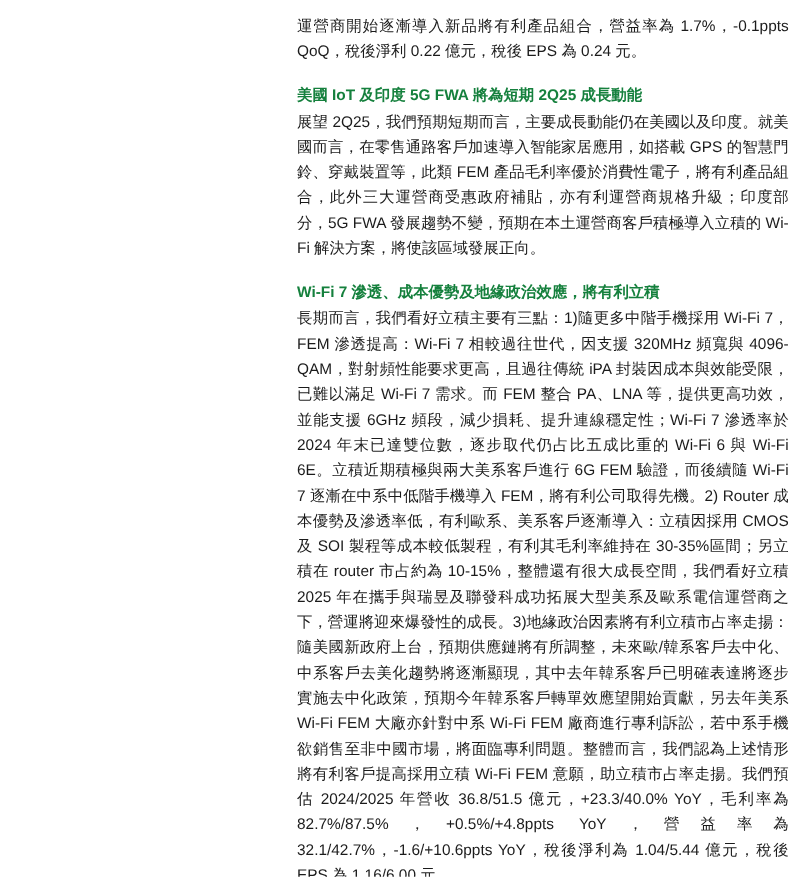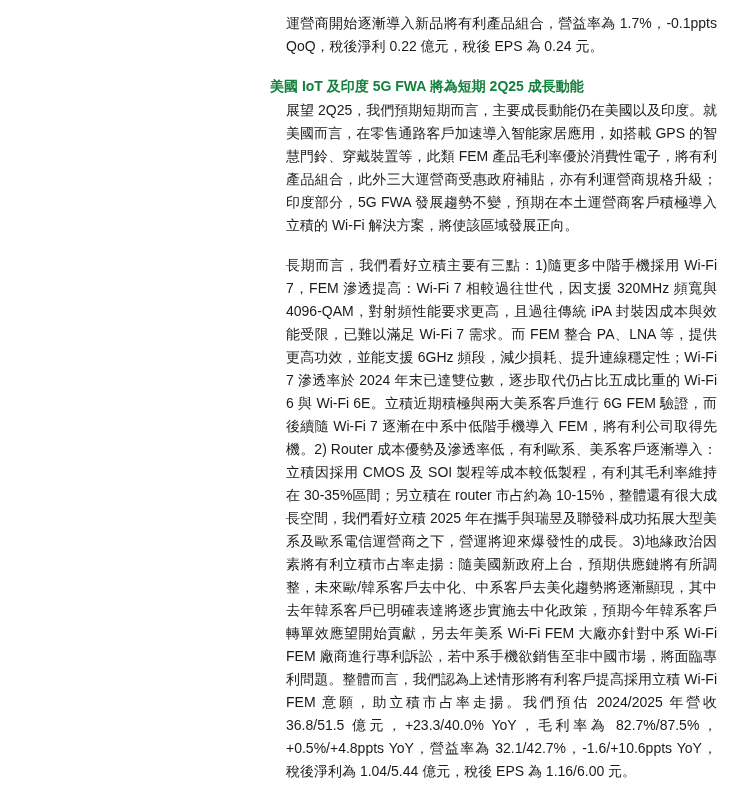--- a/index.html
+++ b/index.html
@@ -18,21 +18,21 @@
     font-family: "Liberation Sans", sans-serif;
     color: #1b1b1b;
   }
   .doc {
     position: absolute;
     left: 270px;
     top: 12px;
     width: 447px;
   }
   .doc p {
-    margin: 0 0 17px 16px;
+    margin: 0 0 17px 0;
     font-size: 14px;
     line-height: 23px;
     text-align: justify;
     text-justify: inter-ideograph;
     color: #1b1b1b;
   }
   .doc p:last-child {
     margin-bottom: 0;
   }
   .doc h2 {
@@ -47,16 +47,17 @@
 <body>
 
 <div class="page">
   <div class="doc">
     <p>運營商開始逐漸導入新品將有利產品組合，營益率為 1.7%，-0.1ppts QoQ，稅後淨利 0.22 億元，稅後 EPS 為 0.24 元。</p>
 
     <h2>美國 IoT 及印度 5G FWA 將為短期 2Q25 成長動能</h2>
 
     <p>展望 2Q25，我們預期短期而言，主要成長動能仍在美國以及印度。就美國而言，在零售通路客戶加速導入智能家居應用，如搭載 GPS 的智慧門鈴、穿戴裝置等，此類 FEM 產品毛利率優於消費性電子，將有利產品組合，此外三大運營商受惠政府補貼，亦有利運營商規格升級；印度部分，5G FWA 發展趨勢不變，預期在本土運營商客戶積極導入立積的 Wi-Fi 解決方案，將使該區域發展正向。</p>
 
+    <h2>Wi-Fi 7 滲透、成本優勢及地緣政治效應，將有利立積</h2>
 
     <p>長期而言，我們看好立積主要有三點：1)隨更多中階手機採用 Wi-Fi 7，FEM 滲透提高：Wi-Fi 7 相較過往世代，因支援 320MHz 頻寬與 4096-QAM，對射頻性能要求更高，且過往傳統 iPA 封裝因成本與效能受限，已難以滿足 Wi-Fi 7 需求。而 FEM 整合 PA、LNA 等，提供更高功效，並能支援 6GHz 頻段，減少損耗、提升連線穩定性；Wi-Fi 7 滲透率於 2024 年末已達雙位數，逐步取代仍占比五成比重的 Wi-Fi 6 與 Wi-Fi 6E。立積近期積極與兩大美系客戶進行 6G FEM 驗證，而後續隨 Wi-Fi 7 逐漸在中系中低階手機導入 FEM，將有利公司取得先機。2) Router 成本優勢及滲透率低，有利歐系、美系客戶逐漸導入：立積因採用 CMOS 及 SOI 製程等成本較低製程，有利其毛利率維持在 30-35%區間；另立積在 router 市占約為 10-15%，整體還有很大成長空間，我們看好立積 2025 年在攜手與瑞昱及聯發科成功拓展大型美系及歐系電信運營商之下，營運將迎來爆發性的成長。3)地緣政治因素將有利立積市占率走揚：隨美國新政府上台，預期供應鏈將有所調整，未來歐/韓系客戶去中化、中系客戶去美化趨勢將逐漸顯現，其中去年韓系客戶已明確表達將逐步實施去中化政策，預期今年韓系客戶轉單效應望開始貢獻，另去年美系 Wi-Fi FEM 大廠亦針對中系 Wi-Fi FEM 廠商進行專利訴訟，若中系手機欲銷售至非中國市場，將面臨專利問題。整體而言，我們認為上述情形將有利客戶提高採用立積 Wi-Fi FEM 意願，助立積市占率走揚。我們預估 2024/2025 年營收 36.8/51.5 億元，+23.3/40.0% YoY，毛利率為 82.7%/87.5%，+0.5%/+4.8ppts YoY，營益率為 32.1/42.7%，-1.6/+10.6ppts YoY，稅後淨利為 1.04/5.44 億元，稅後 EPS 為 1.16/6.00 元。</p>
   </div>
 </div>
 
 </body></html>

